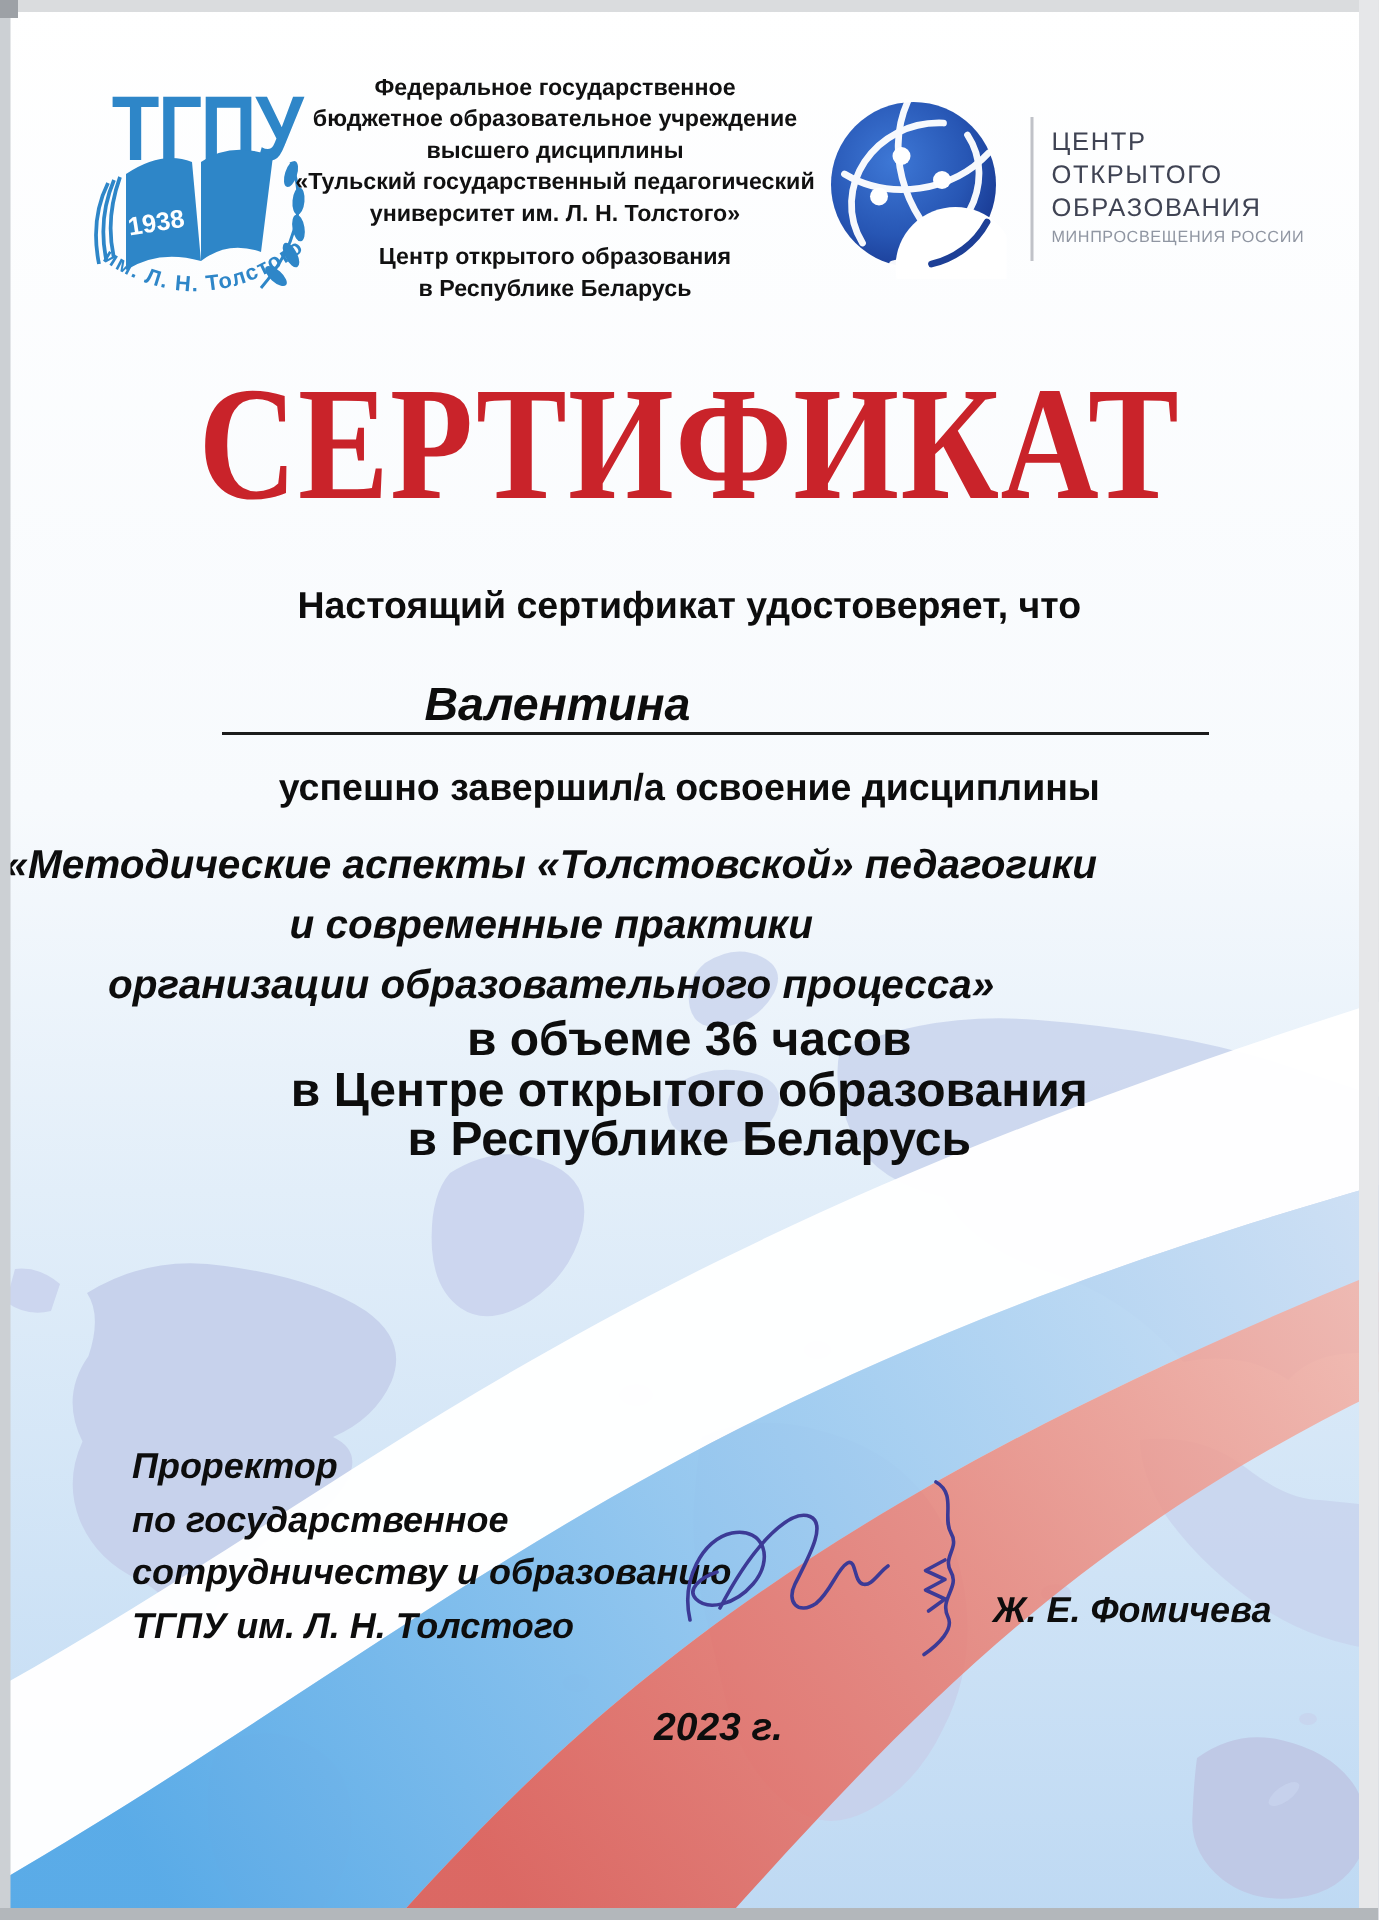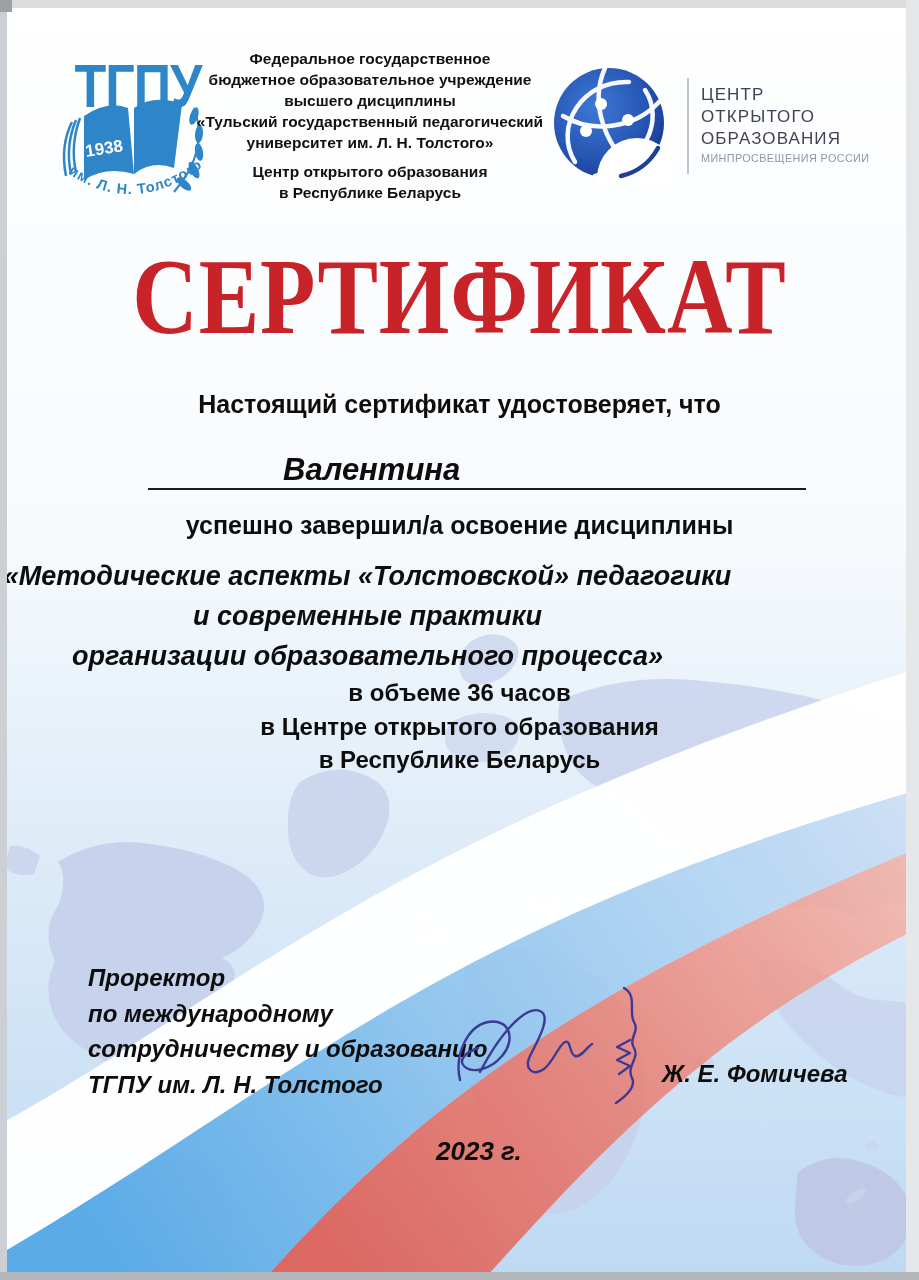--- a/index.html
+++ b/index.html
@@ -40,21 +40,21 @@
              font-weight:bold;font-size:25px;}
   .recipient{left:283px;top:452px;color:#0d0d0d;font-weight:bold;font-style:italic;
              font-size:31px;}
   .name-line{left:148px;top:488px;width:658px;height:2px;background:#1c1c1c;}
   .completed{left:0;top:511px;width:919px;text-align:center;color:#0d0d0d;
              font-weight:bold;font-size:25px;}
 
   .course{left:0;top:556px;width:735px;text-align:center;color:#0d0d0d;
           font-weight:bold;font-style:italic;font-size:27px;line-height:40px;}
   .volume{left:0;top:676px;width:919px;text-align:center;color:#0d0d0d;
-          font-weight:bold;font-size:24px;line-height:33.5px;}
+          font-weight:bold;font-size:32px;line-height:33.5px;}
 
   
   .signatory{left:88px;top:960px;width:420px;color:#0d0d0d;font-weight:bold;
              font-style:italic;font-size:24px;line-height:35.5px;}
   .signature{left:452px;top:982px;width:215px;height:145px;}
   .signer{left:662px;top:1060px;color:#0d0d0d;font-weight:bold;font-style:italic;
           font-size:24px;white-space:nowrap;}
   .year{left:436px;top:1136px;color:#0d0d0d;font-weight:bold;font-style:italic;
         font-size:26px;}
 </style>
@@ -210,21 +210,21 @@
   </div>
 
   <div class="abs volume">
     <div>в объеме 36 часов</div>
     <div>в Центре открытого образования</div>
     <div>в Республике Беларусь</div>
   </div>
 
   <div class="abs signatory">
     <div>Проректор</div>
-    <div>по международному</div>
+    <div>по государственное</div>
     <div>сотрудничеству и образованию</div>
     <div>ТГПУ им. Л. Н. Толстого</div>
   </div>
 
   <svg class="abs signature" viewBox="0 0 215 145">
     <g stroke="#3c3a96" stroke-width="2.4" fill="none" stroke-linecap="round" stroke-linejoin="round">
       <path d="M 8 98 C 2 72 16 44 36 40 C 58 36 64 58 50 74 C 38 88 20 92 12 84 C 6 78 14 70 26 66"></path>
       <path d="M 28 90 C 52 44 76 24 88 29 C 100 34 86 58 78 74 C 72 86 80 95 92 87 C 102 79 106 64 113 60 C 119 57 117 72 123 74 C 129 76 134 66 140 62"></path>
       <path d="M 172 6 C 186 14 176 30 182 40 C 188 50 176 56 182 66 C 188 76 174 84 180 96 C 184 104 174 114 164 121"></path>
       <path d="M 178 58 l -13 7 l 13 6 l -13 7 l 13 6 l -11 8"></path>

